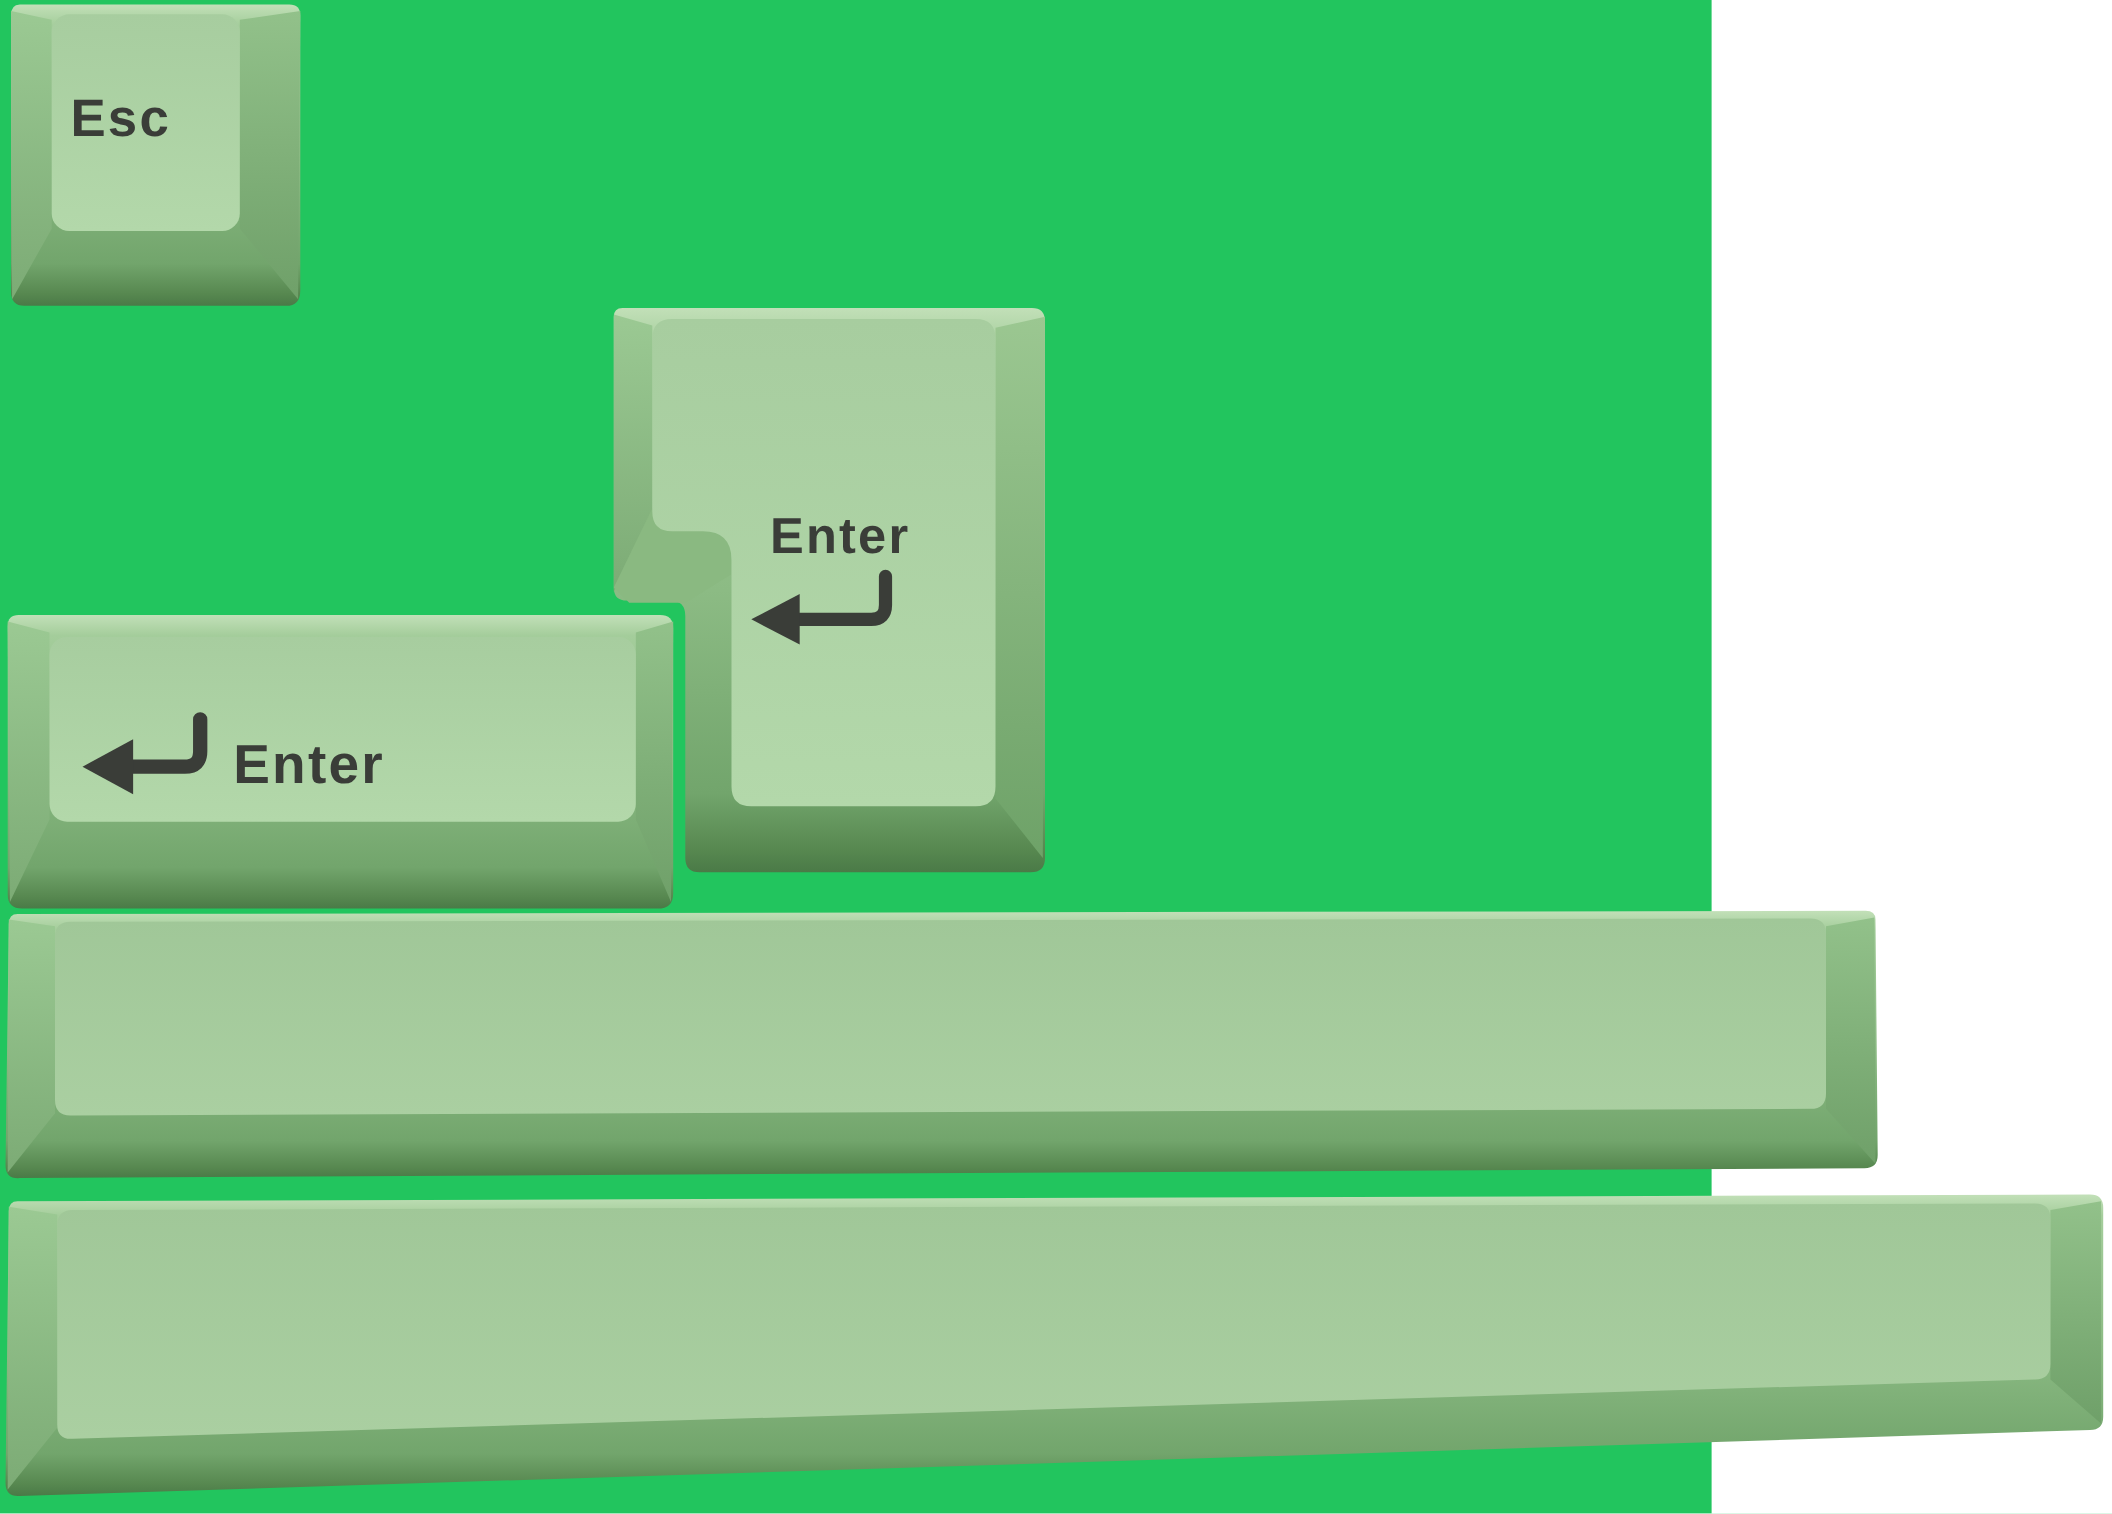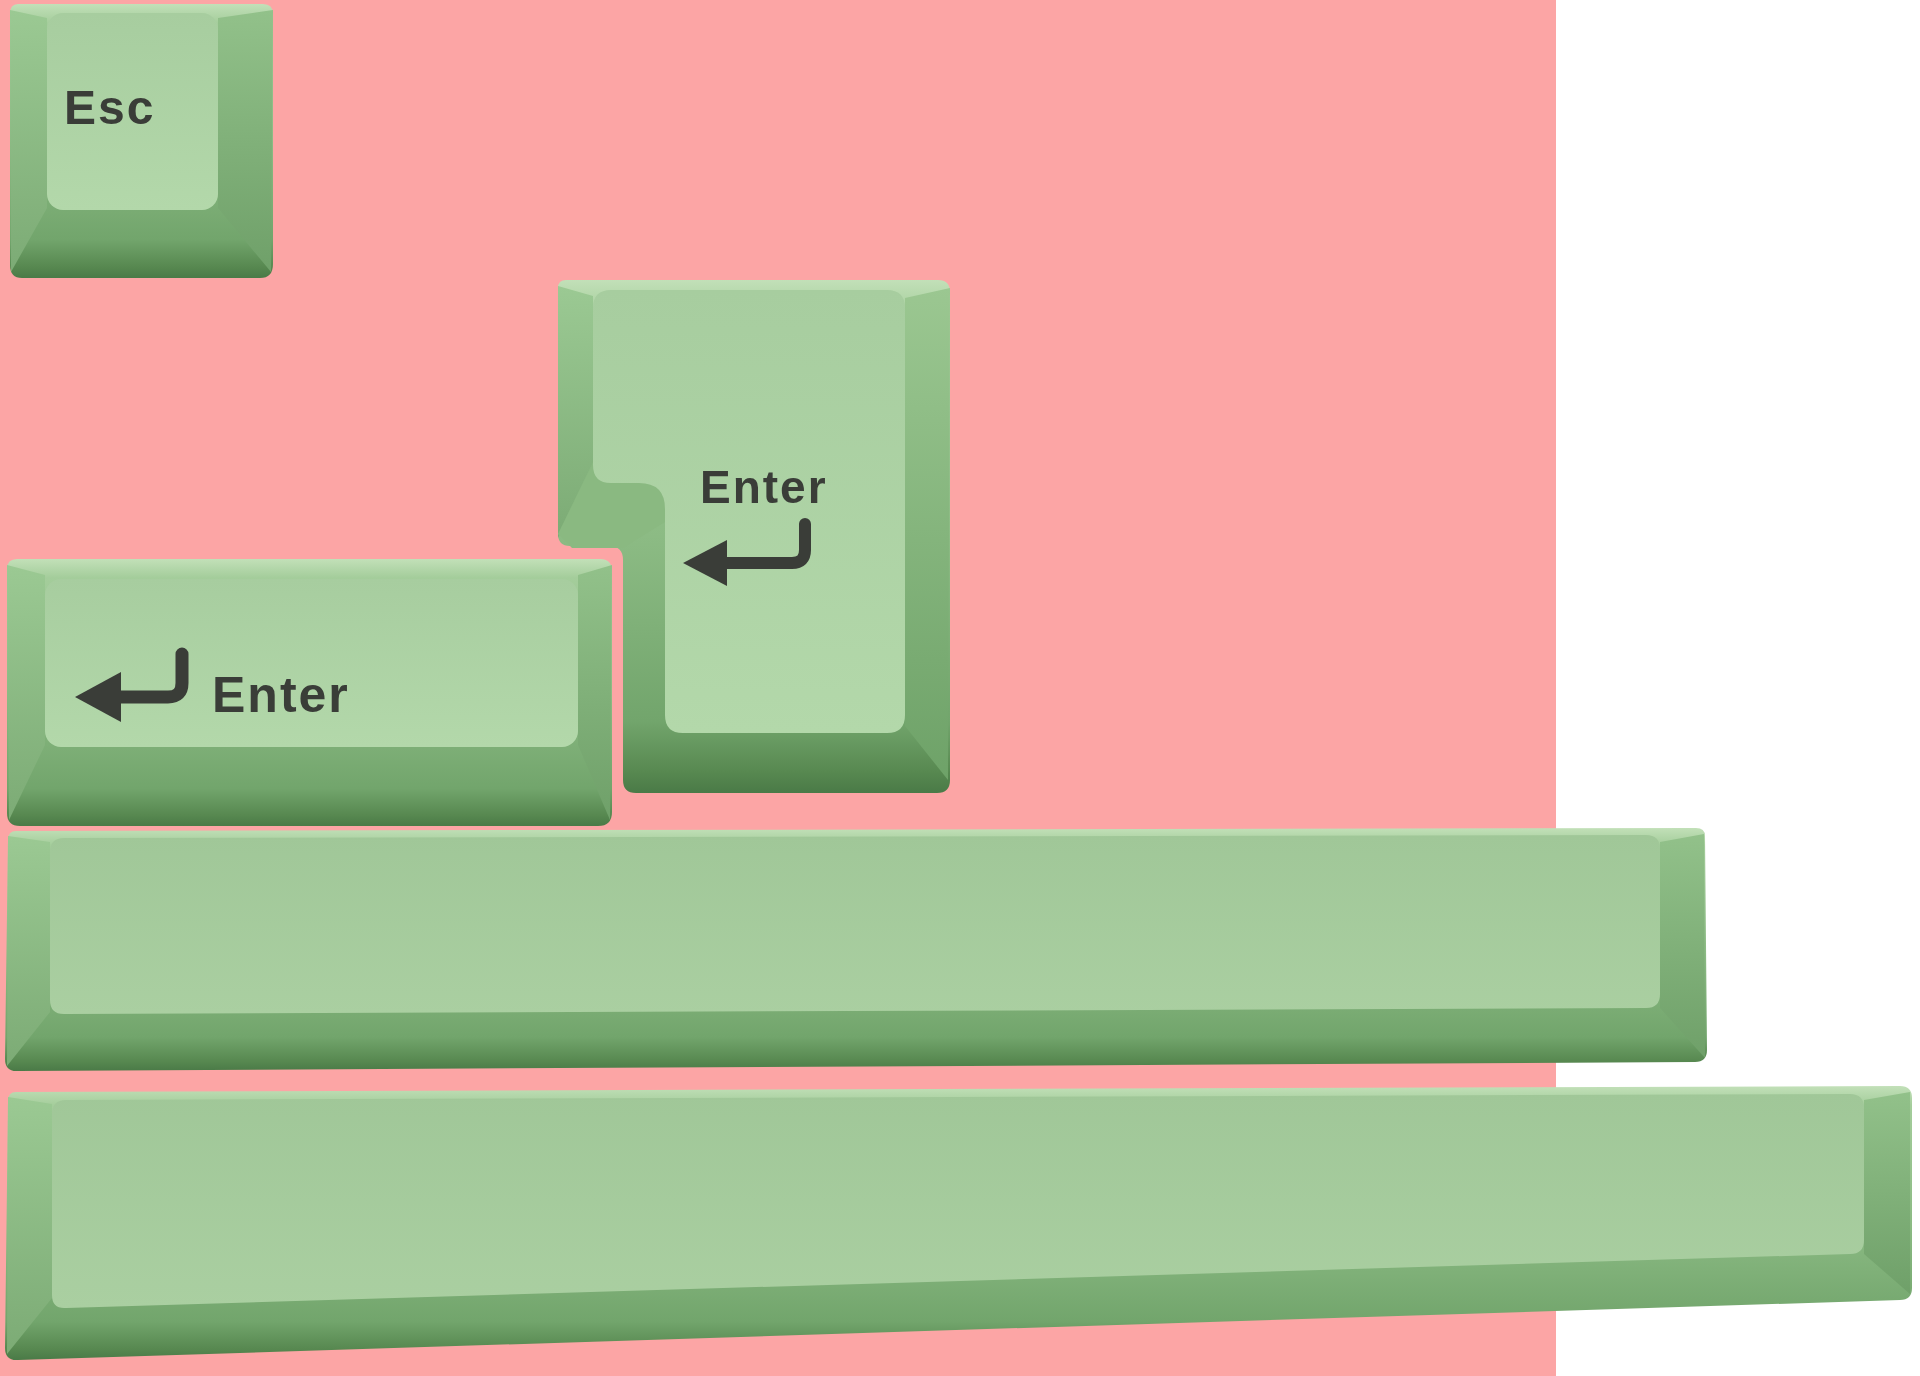--- a/index.html
+++ b/index.html
@@ -8,21 +8,21 @@
     background: #ffffff;
     width: 1920px;
     height: 1376px;
     overflow: hidden;
     font-family: "Liberation Sans", sans-serif;
   }
   .scene {
     position: relative;
     width: 1556px;
     height: 1376px;
-    background: #fca5a5;
+    background: #22c55e;
   }
   svg { display: block; }
   .legend-text {
     font-family: "Liberation Sans", "DejaVu Sans", sans-serif;
     font-weight: bold;
     letter-spacing: 2px;
   }
 </style>
 </head>
 <body>

